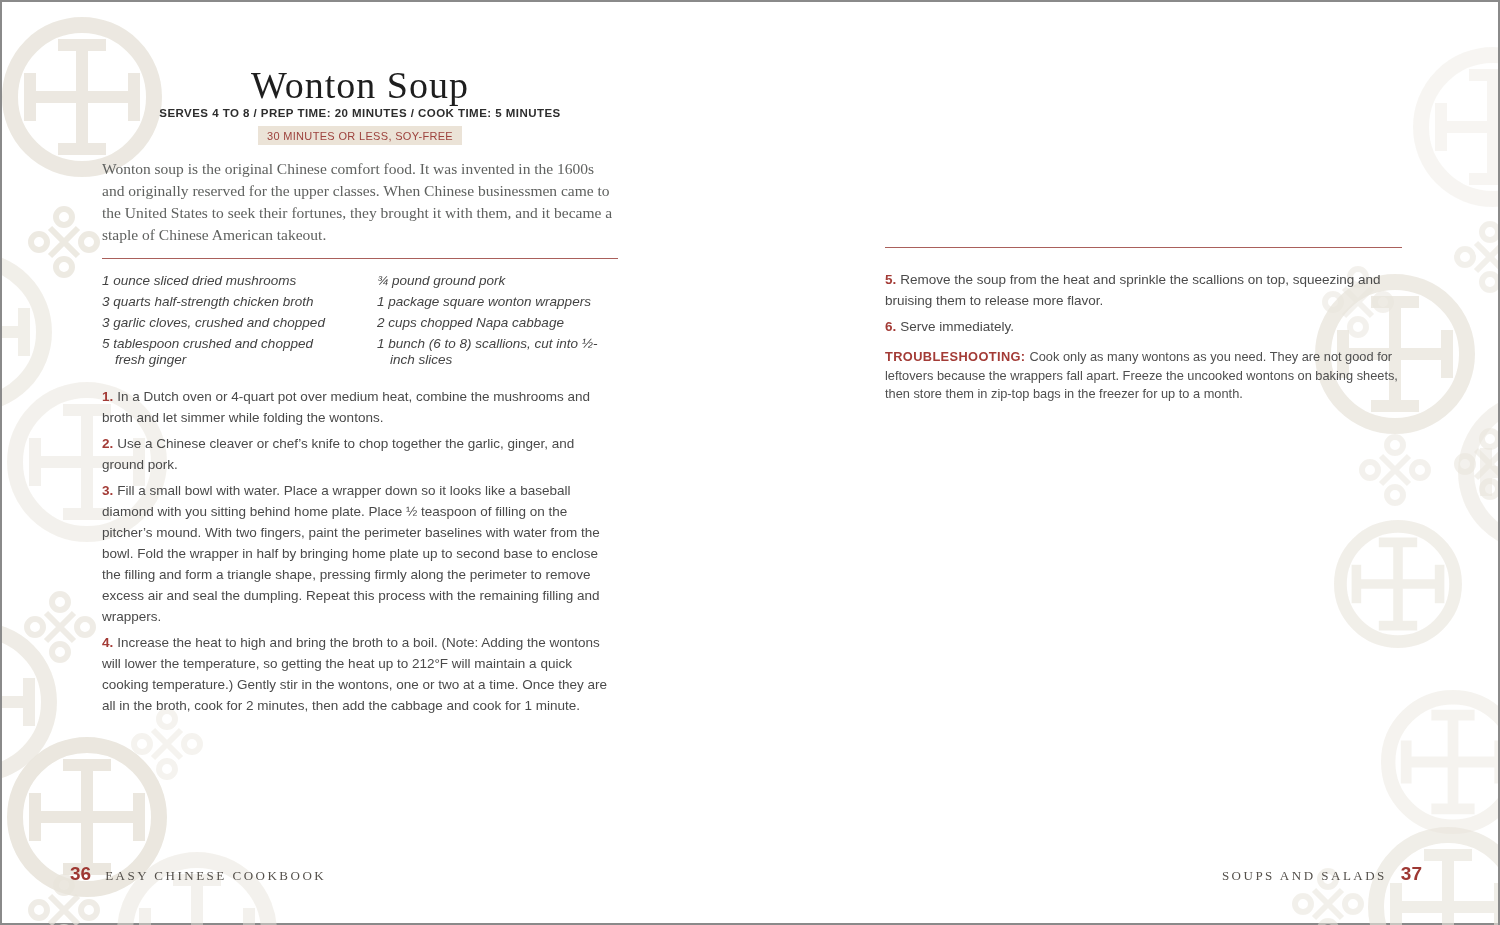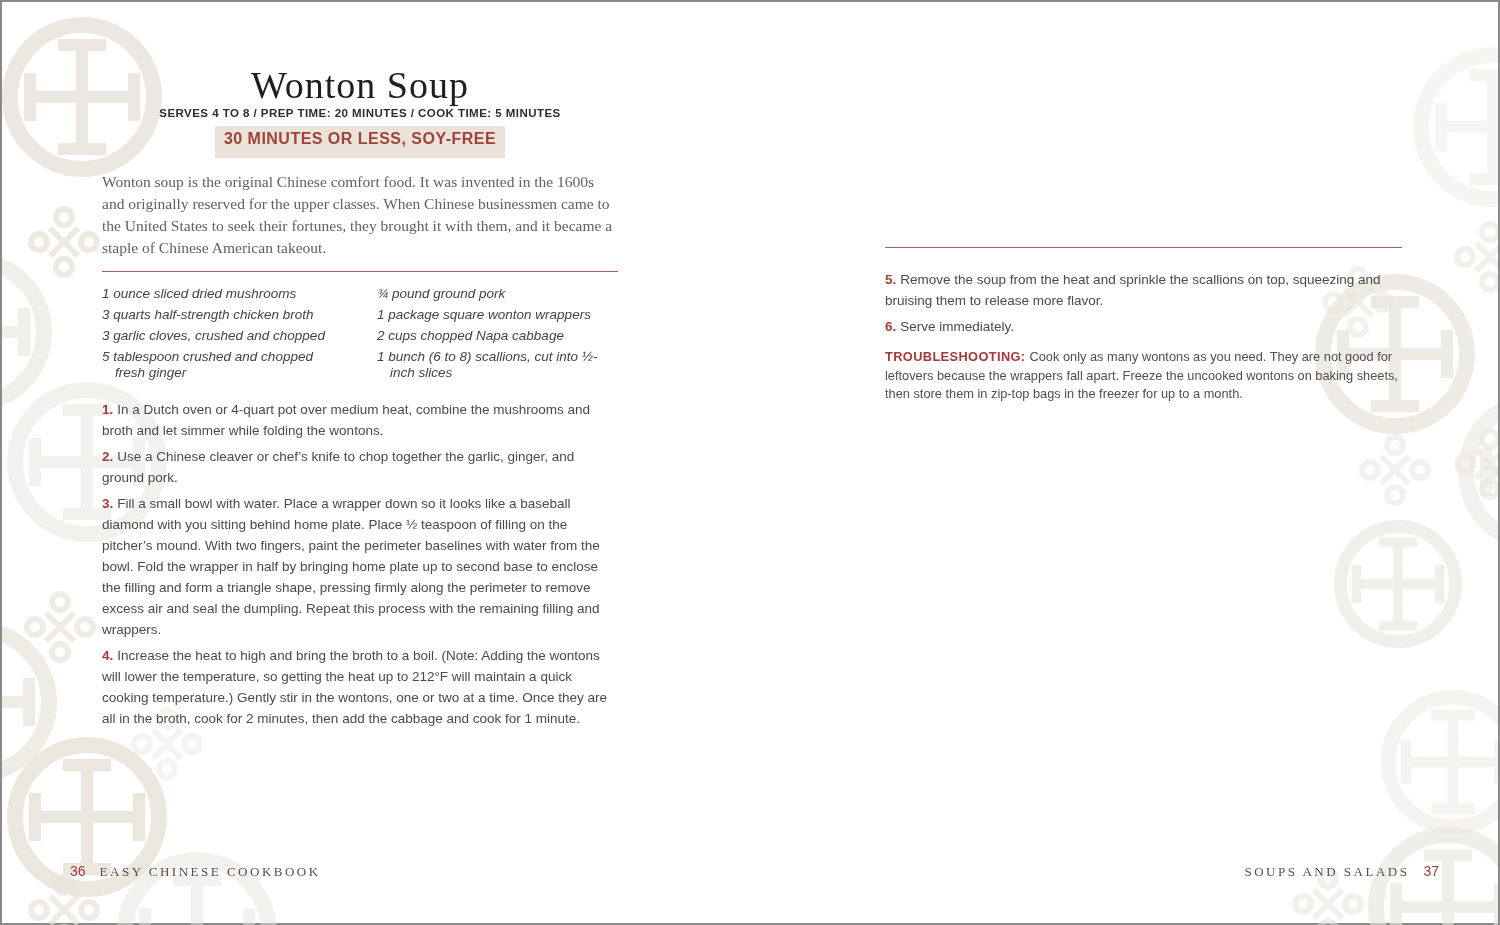--- a/index.html
+++ b/index.html
@@ -52,24 +52,24 @@
     font-size:11.5px;
     font-weight:700;
     letter-spacing:.04em;
     color:#2d2d2d;
   }
   .badge-row{margin-top:7px;text-align:center;}
   .badge{
     display:inline-block;
     background:var(--badge-bg);
     color:var(--badge-text);
-    font-size:16px;
-    font-weight:700;
+    font-size:11px;
+    font-weight:400;
     letter-spacing:.03em;
-    padding:4px 9px 10px 9px;
+    padding:4px 9px 3px 9px;
   }
   .intro{
     margin-top:13px;
     font-family:"Liberation Serif", serif;
     font-size:15.5px;
     line-height:22px;
     color:var(--intro-text);
   }
   hr.rule{
     border:none;
@@ -128,25 +128,25 @@
   
   .footer-left,.footer-right{
     position:absolute;top:861px;z-index:2;
     font-family:"Liberation Serif", serif;
     font-size:13px;
     letter-spacing:2.5px;
     color:var(--footer-text);
     white-space:nowrap;
   }
   .footer-left{left:68px;}
-  .footer-right{right:59px;}
+  .footer-right{right:76px;}
   .pagenum{
     font-family:"Liberation Sans", sans-serif;
-    font-weight:400;
-    font-size:14px;
+    font-weight:700;
+    font-size:19px;
     letter-spacing:0;
     color:var(--pagenum-red);
   }
   .footer-left .pagenum{margin-right:14px;}
   .footer-right .pagenum{margin-left:14px;}
 </style>
 </head>
 <body>
 
 <div class="spread">

